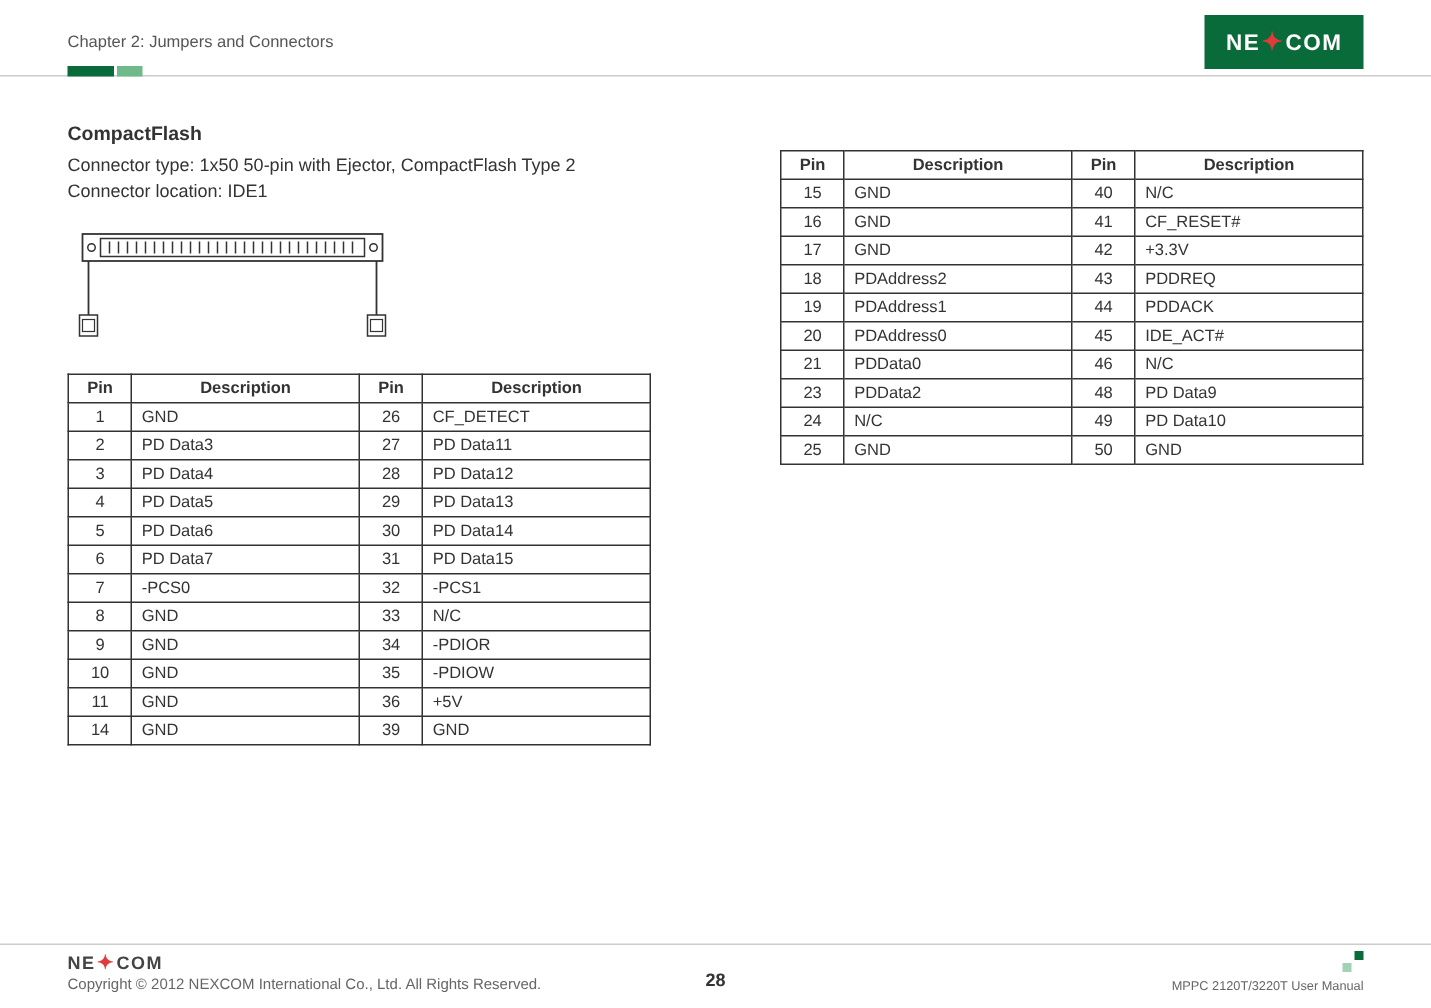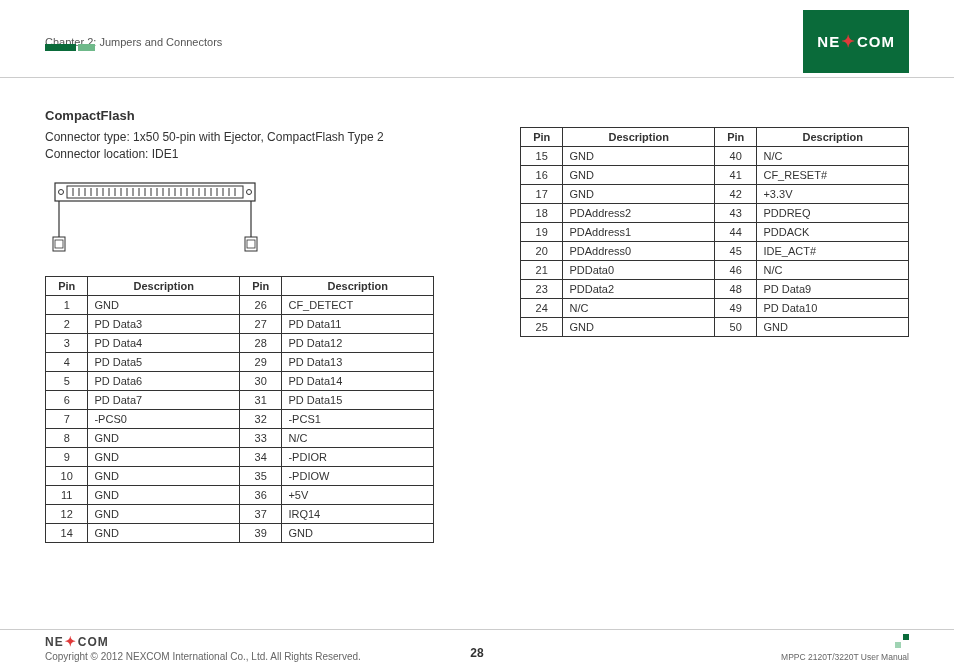--- a/index.html
+++ b/index.html
@@ -17,21 +17,21 @@
     align-items: center;
     padding: 10px 45px 4px 45px;
     border-bottom: 1px solid #ccc;
   }
   .chapter-title { font-size: 11px; color: #555; }
   .logo-top {
     background: #0a6b3a;
     color: #fff;
     font-weight: bold;
     font-size: 15px;
-    padding: 22px 14px;
+    padding: 8px 14px;
     letter-spacing: 1px;
     display: flex;
     align-items: center;
   }
   .logo-top .x, .logo-bot .x { color: #e03a3a; margin: 0 1px; font-size: 1.1em;}
   .accent-bar{
     position:absolute;
     left:45px; top:44px;
     width:50px; height:7px;
     display:flex;
@@ -228,26 +228,20 @@
             <td class="pin">35</td>
             <td class="desc">-PDIOW</td>
           </tr>
           <tr>
             <td class="pin">11</td>
             <td class="desc">GND</td>
             <td class="pin">36</td>
             <td class="desc">+5V</td>
           </tr>
           <tr>
-            <td class="pin">12</td>
-            <td class="desc">GND</td>
-            <td class="pin">37</td>
-            <td class="desc">IRQ14</td>
-          </tr>
-          <tr>
             <td class="pin">14</td>
             <td class="desc">GND</td>
             <td class="pin">39</td>
             <td class="desc">GND</td>
           </tr>
         </tbody>
     </table>
   </div>
 
   <div class="col">

